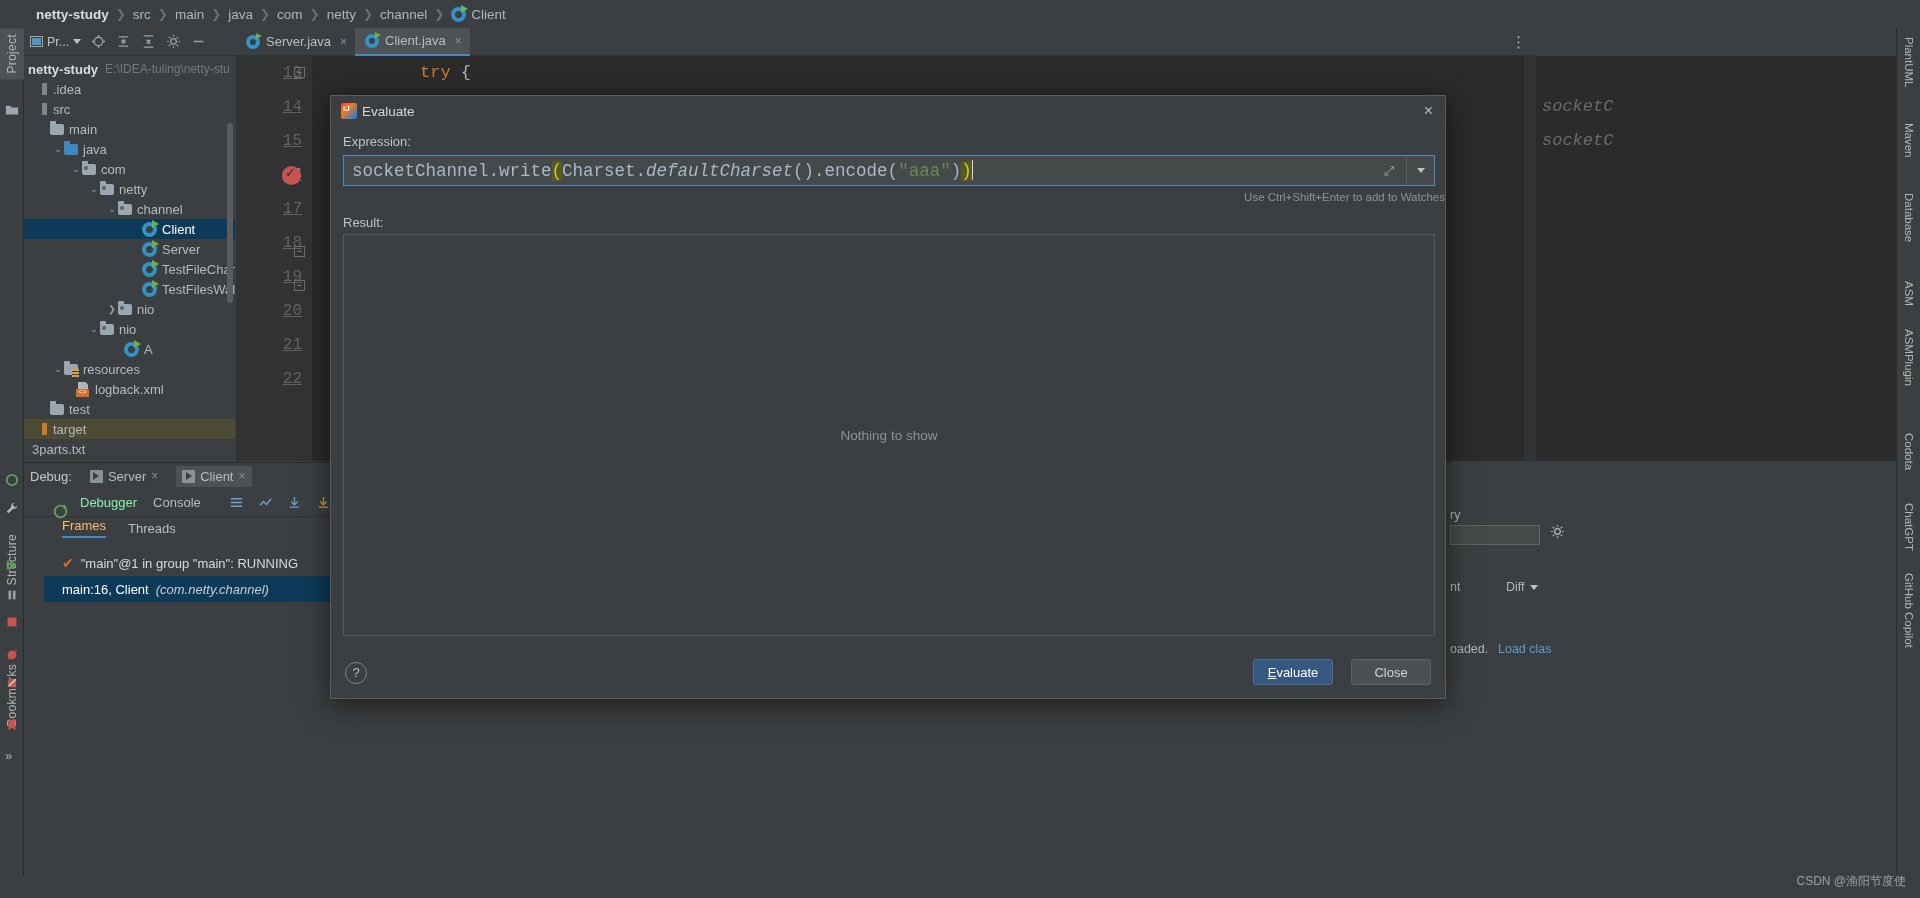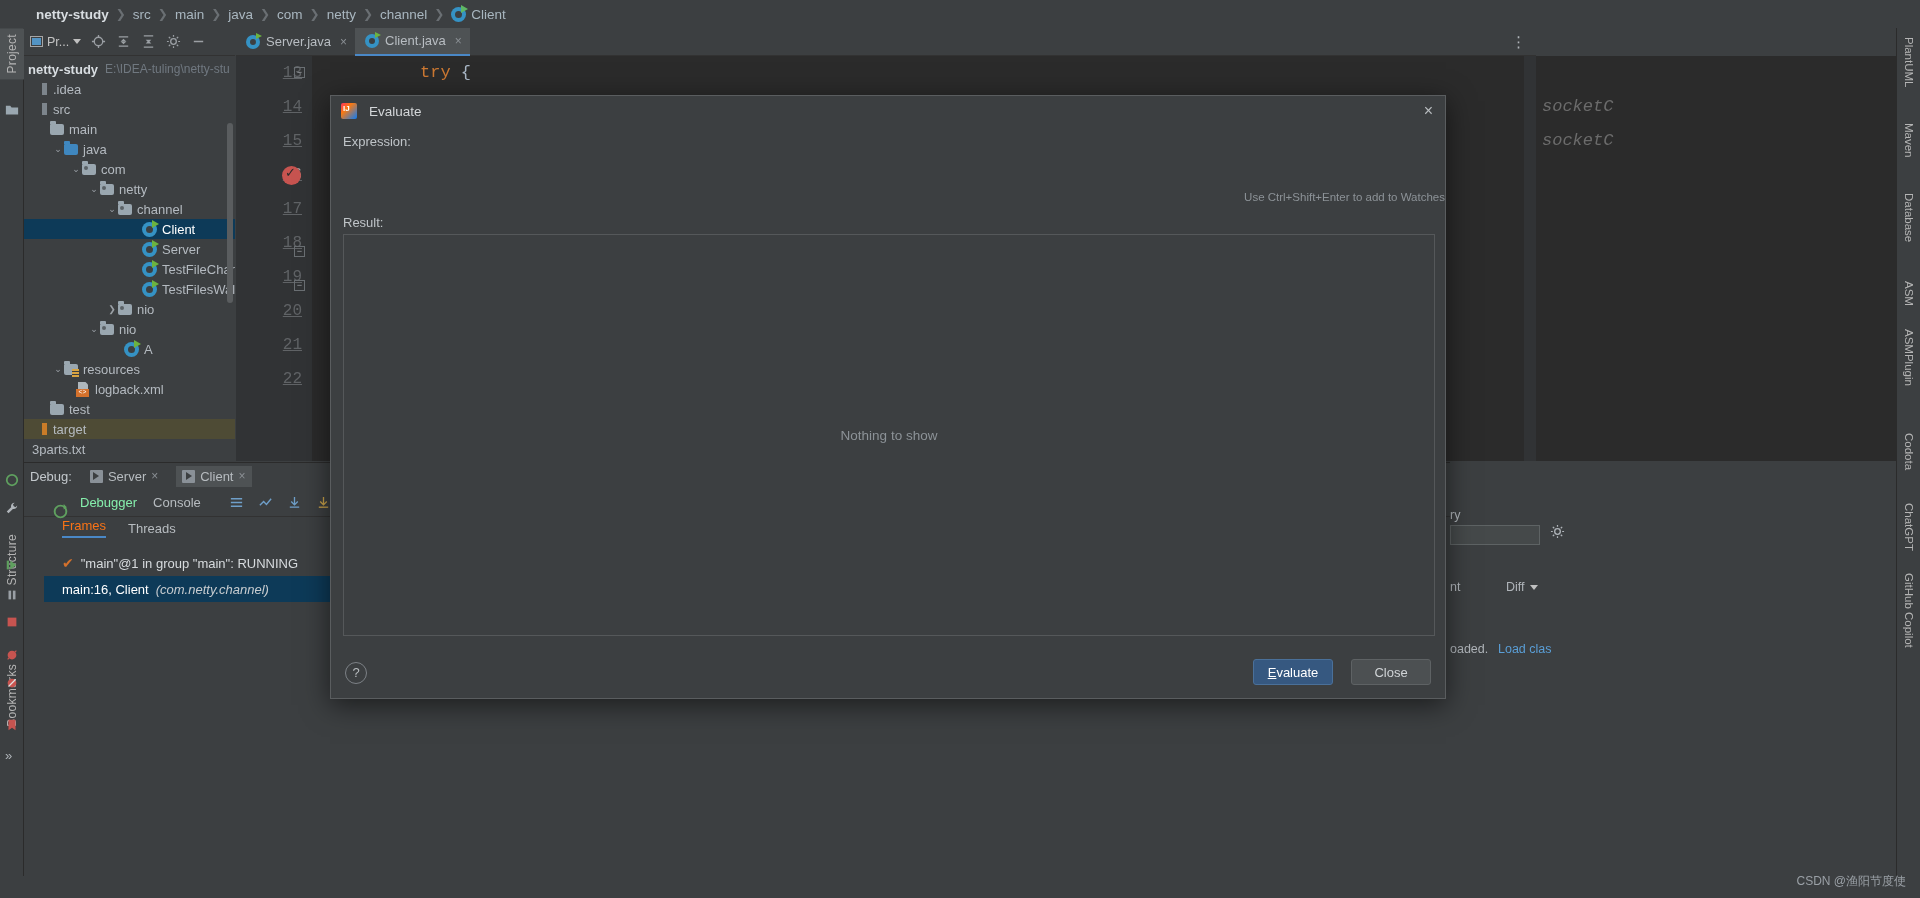--- a/index.html
+++ b/index.html
@@ -199,21 +199,21 @@
   .debug-sub {
     height: 28px; display: flex; align-items: center; gap: 16px; padding-left: 56px;
     font-size: 13px; color: #b7bcc0; border-bottom: 1px solid #323232;
   }
   .dsub.active { color: #86efac; }
   .frames-tabs {
     position:absolute; left: 44px; top: 515px; width: 340px; height: 26px;
     display:flex; align-items:center; gap: 22px; padding-left: 18px;
     font-size: 13px; color: #b7bcc0;
   }
-  .ftab.active { color: #f97316; border-bottom: 2px solid #4a88c7; padding-bottom: 3px; }
+  .ftab.active { color: #fdba74; border-bottom: 2px solid #4a88c7; padding-bottom: 3px; }
   .frame-row {
     position:absolute; left: 44px; width: 316px; height: 26px;
     display:flex; align-items:center; padding-left: 18px; font-size: 13px; gap: 7px;
   }
   .frame-row.sel { background: #0d3a58; color: #fff; }
   .check { color: #d4712c; font-size: 14px; }
   .pkg-italic { color: #8b9298; font-style: italic; }
   .dbg-left-ico {
     position:absolute; left: 28px; width: 17px; height: 17px;
   }
@@ -247,21 +247,21 @@
   }
   .rb-gear { position:absolute; left: 100px; top: 62px; }
 
   
   .dialog {
     position: absolute; left: 330px; top: 95px; width: 1116px; height: 604px;
     background: #3c3f41; border: 1px solid #5a5d5f;
     box-shadow: 0 6px 26px rgba(0,0,0,.55);
   }
   .dlg-title {
-    height: 30px; display: flex; align-items: center; gap: 12px; padding: 0 10px;
+    height: 30px; display: flex; align-items: center; gap: 5px; padding: 0 10px;
     font-size: 13.5px; color: #d4d7d9;
   }
   .ij-logo {
     width: 16px; height: 16px; position: relative; border-radius: 2px;
     background: linear-gradient(135deg, #fe315d 0%, #f97a12 35%, #087cfa 100%);
   }
   .ij-logo::after {
     content:"IJ"; position:absolute; left:2px; top:1px; color:#fff;
     font-size:8px; font-weight:bold; font-family:"Liberation Sans",sans-serif;
   }
@@ -650,20 +650,27 @@
 
   <div class="dialog">
     <div class="dlg-title">
       <span class="ij-logo"></span>
       <span>Evaluate</span>
     </div>
     <div class="dlg-close">×</div>
 
     <div class="dlg-label" style="left:12px; top:38px;">Expression:</div>
 
+    <div class="expr-box">
+      <div class="expr-text"><span>socketChannel.write</span><span class="y">(</span><span>Charset.</span><span class="it">defaultCharset</span><span>().encode(</span><span class="g">"aaa"</span><span>)</span><span class="y">)</span><span class="caret"></span></div>
+      <span class="expand-ico">⤢</span>
+      <span class="combo-arrow">
+          <span class="caret-down"></span>
+        </span>
+    </div>
 
     <div class="hint-right">Use Ctrl+Shift+Enter to add to Watches</div>
 
     <div class="dlg-label" style="left:12px; top:119px;">Result:</div>
 
     <div class="result-box">
       <span>Nothing to show</span>
     </div>
 
     <div class="dlg-foot">

